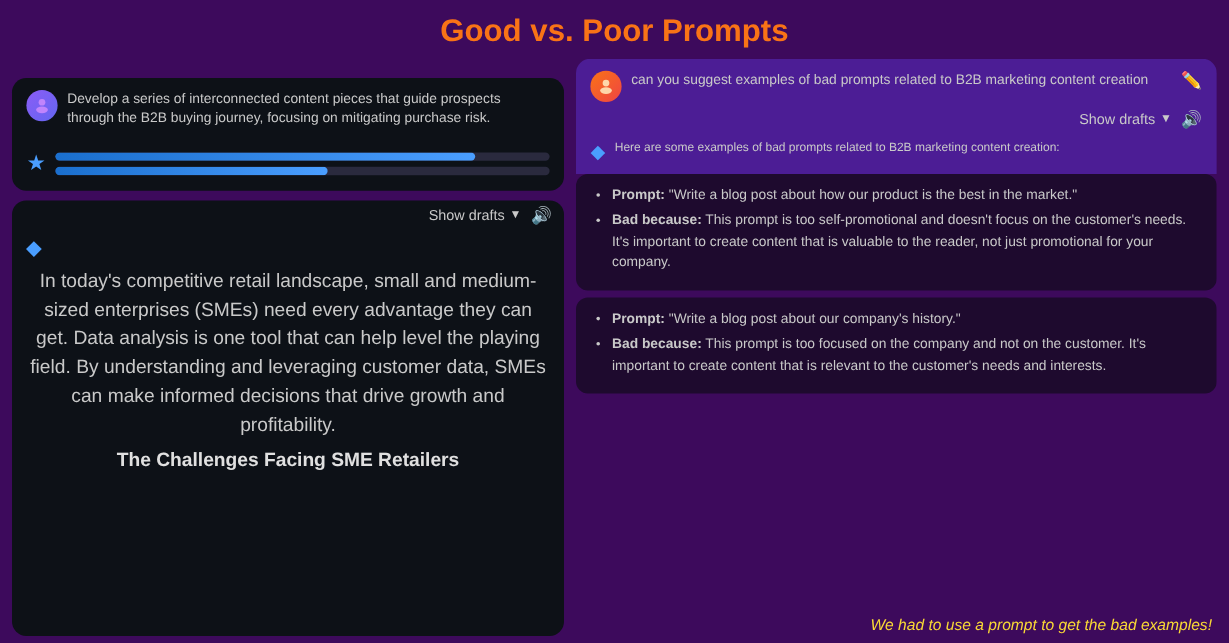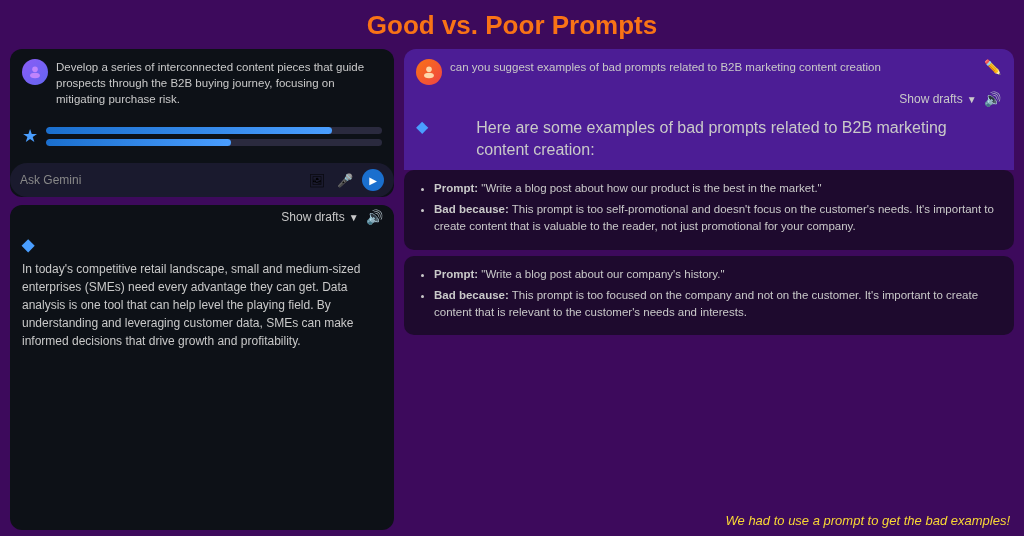--- a/index.html
+++ b/index.html
@@ -25,25 +25,26 @@
     .main-content {
       display: flex;
       flex: 1;
       gap: 10px;
       padding: 0 10px 6px 10px;
       overflow: hidden;
     }
 
     
     .left-panel {
-      width: 384px;
+      width: 460px;
       display: flex;
       flex-direction: column;
       gap: 8px;
       flex-shrink: 0;
+      margin-top: 16px;
     }
 
     .chat-box-top {
       background-color: #0d1117;
       border-radius: 12px;
       overflow: hidden;
     }
 
     .user-message {
       display: flex;
@@ -207,22 +208,23 @@
       gap: 6px;
     }
 
     .diamond-icon {
       color: #4a9eff;
       font-size: 16px;
     }
 
     .response-body {
       color: #c9c9c9;
-      font-size: 12px;
+      font-size: 16px;
       line-height: 1.5;
+      text-align: center;
     }
 
     .response-body p {
       margin-bottom: 5px;
     }
 
     .bold-title {
       font-weight: 700;
       color: #e0e0e0;
     }
@@ -268,23 +270,22 @@
 
     .right-ai-intro {
       display: flex;
       align-items: flex-start;
       gap: 8px;
       padding: 4px 0 2px 0;
     }
 
     .right-intro-text {
       color: #c9c9c9;
-      font-size: 16px;
+      font-size: 10px;
       line-height: 1.4;
-      margin-left: 40px;
     }
 
     .right-cards {
       display: flex;
       flex-direction: column;
       gap: 6px;
       flex: 1;
       overflow-y: auto;
       padding-bottom: 4px;
     }
@@ -343,46 +344,39 @@
             <div class="progress-bar-container">
               <div class="progress-bar-fill" style="width:85%"></div>
             </div>
             <div class="progress-bar-container">
               <div class="progress-bar-fill" style="width:55%"></div>
             </div>
           </div>
         </div>
       </div>
 
-      <div class="ask-gemini-bar">
-        <span class="ask-gemini-input">Ask Gemini</span>
-        <div class="ask-gemini-icons">
-          <span class="icon-btn">🖼</span>
-          <span class="icon-btn">🎤</span>
-          <span class="icon-btn icon-btn-blue">▶</span>
-        </div>
-      </div>
     </div>
 
     <div class="chat-box-bottom">
 
       <div class="response-header">
         <div class="show-drafts-btn">
           <span>Show drafts</span>
           <span class="chevron-icon">▼</span>
         </div>
         <span class="speaker-icon">🔊</span>
       </div>
 
       <div class="ai-response-content">
         <div class="response-title">
           <span class="diamond-icon">◆</span>
         </div>
         <div class="response-body">
           <p>In today's competitive retail landscape, small and medium-sized enterprises (SMEs) need every advantage they can get. Data analysis is one tool that can help level the playing field. By understanding and leveraging customer data, SMEs can make informed decisions that drive growth and profitability.</p>
+          <p><span class="bold-title">The Challenges Facing SME Retailers</span></p>
         </div>
       </div>
     </div>
 
   </div>
 
   <div class="right-panel">
 
     <div class="right-top">
       <div class="right-user-msg">

